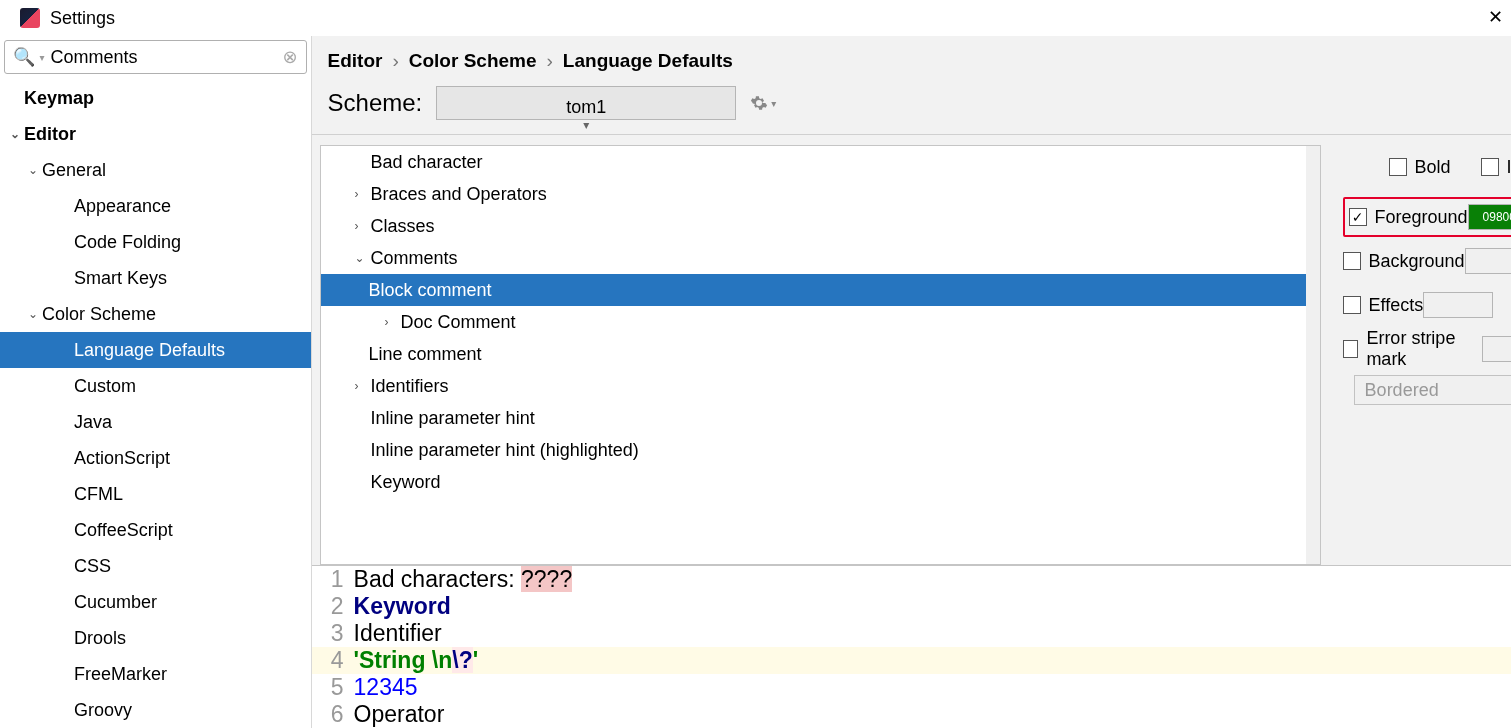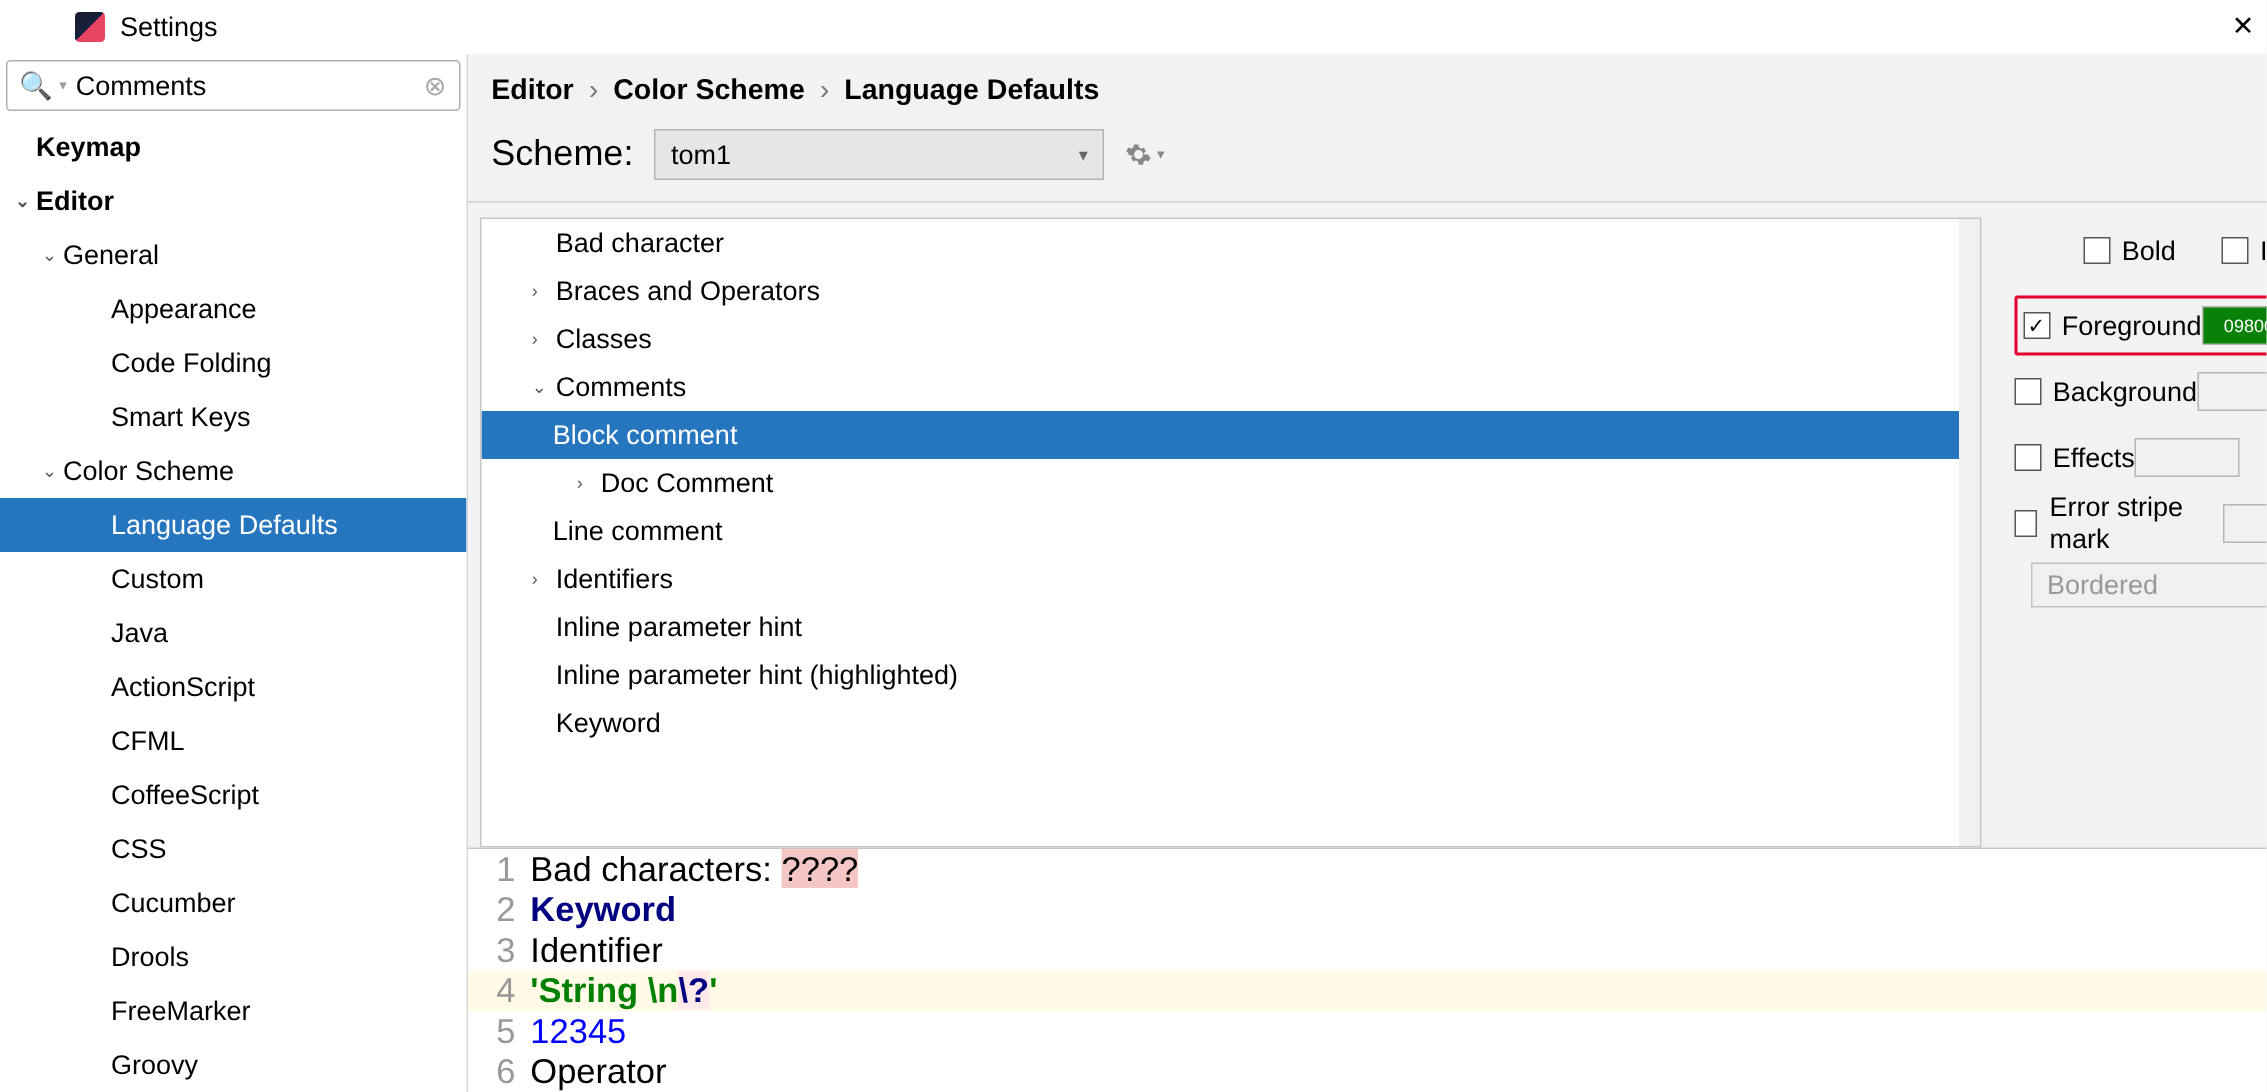--- a/index.html
+++ b/index.html
@@ -1,18 +1,18 @@
 <!DOCTYPE html>
 <html><head>
 <meta charset="utf-8">
 <style>
 * { margin: 0; padding: 0; box-sizing: border-box; font-family: -apple-system, "Segoe UI", Arial, sans-serif; }
 body { background: #fff; width: 1511px; height: 728px; overflow: hidden; font-size: 18px; }
 
-.titlebar { display: flex; align-items: center; padding: 6px 10px; height: 36px; position: relative; margin-left: 40px; }
+.titlebar { display: flex; align-items: center; padding: 6px 20px; height: 36px; position: relative; }
 .app-icon { width: 20px; height: 20px; background: linear-gradient(135deg,#1a1a2e 0%,#16213e 50%,#e94560 50%,#e94560 100%); border-radius: 3px; margin-right: 10px; }
 .titlebar .title { font-size: 18px; }
 .close-x { position: absolute; right: 8px; top: 6px; font-size: 18px; cursor: pointer; }
 
 .content { display: flex; height: calc(100% - 36px); }
 
 
 .left { width: 335px; border-right: 1px solid #d8d8d8; display: flex; flex-direction: column; }
 .search-wrap { border: 1px solid #b0b0b0; margin: 4px 4px 6px 4px; border-radius: 3px; display: flex; align-items: center; padding: 4px 8px; height: 34px; }
 .search-wrap .mag { color: #7a7a7a; margin-right: 4px; }
@@ -29,21 +29,21 @@
 .tree-item.selected { background: #2675bf; color: #fff; }
 .tree-item.selected .chev { color: #fff; }
 
 
 .right { flex: 1; background: #f2f2f2; display: flex; flex-direction: column; }
 .breadcrumb { padding: 14px 16px; font-size: 19px; font-weight: 700; display: flex; gap: 10px; align-items: center; }
 .breadcrumb .sep { color: #777; font-weight: normal; }
 
 .scheme-row { display: flex; align-items: center; gap: 14px; padding: 0 16px 14px 16px; border-bottom: 1px solid #d0d0d0; }
 .scheme-row label { font-size: 24px; }
-.scheme-select { width: 300px; height: 34px; border: 1px solid #b5b5b5; background: #e6e6e6; display: flex; align-items: center; padding: 10px 10px; justify-content: space-between; cursor: pointer; }
+.scheme-select { width: 300px; height: 34px; border: 1px solid #b5b5b5; background: #e6e6e6; display: flex; align-items: center; padding: 10px 10px; justify-content: space-between; cursor: pointer; flex-direction: column; }
 .gear-btn { cursor: pointer; color: #888; display: flex; gap: 3px; align-items: center; }
 
 .middle { display: flex; flex: 1; min-height: 0; }
 .cat-list { width: 1001px; background: #fff; border: 1px solid #c5c5c5; margin: 10px 0 0 8px; overflow-y: auto; }
 .cat-item { display: flex; align-items: center; height: 32px; cursor: pointer; padding-left: 34px; }
 .cat-item.d1 { padding-left: 34px; }
 .cat-item.d2 { padding-left: 64px; }
 .cat-item.selected { background: #2675bf; color: #fff; }
 .cat-item .chev { width: 16px; display: inline-block; font-size: 12px; color: #555; }
 .cat-item.no-chev { padding-left: 50px; }

